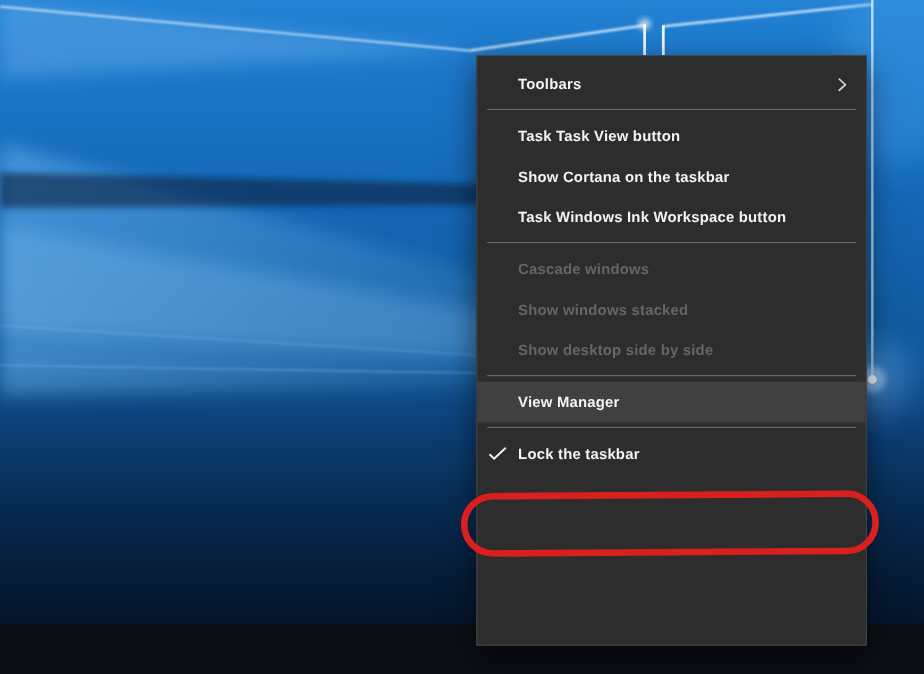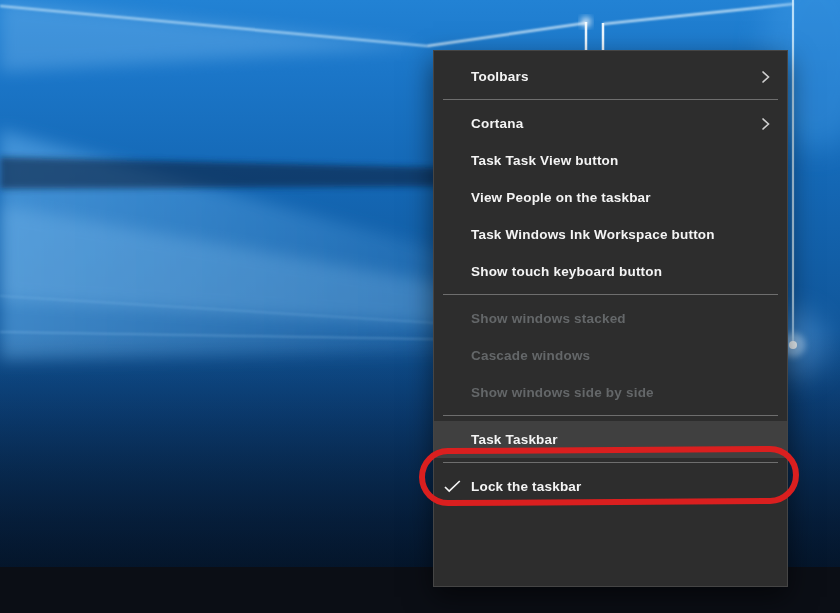--- a/index.html
+++ b/index.html
@@ -146,60 +146,47 @@
         <span class="label">Toolbars</span>
         <span class="arrow">
           <svg width="9" height="14" viewBox="0 0 9 14">
             <path d="M1.5 1.5 L7.5 7 L1.5 12.5" fill="none" stroke="currentColor" stroke-width="1.6"></path>
           </svg>
         </span>
       </div>
       <div class="menu-sep"></div>
       <div class="menu-item">
         <span class="gutter"></span>
-        <span class="label">Cortana</span>
-        <span class="arrow">
-          <svg width="9" height="14" viewBox="0 0 9 14">
-            <path d="M1.5 1.5 L7.5 7 L1.5 12.5" fill="none" stroke="currentColor" stroke-width="1.6"></path>
-          </svg>
-        </span>
-      </div>
-      <div class="menu-item">
-        <span class="gutter"></span>
         <span class="label">Task Task View button</span>
       </div>
       <div class="menu-item">
         <span class="gutter"></span>
-        <span class="label">View People on the taskbar</span>
+        <span class="label">Show Cortana on the taskbar</span>
       </div>
       <div class="menu-item">
         <span class="gutter"></span>
         <span class="label">Task Windows Ink Workspace button</span>
       </div>
-      <div class="menu-item">
+      <div class="menu-sep"></div>
+      <div class="menu-item disabled">
         <span class="gutter"></span>
-        <span class="label">Show touch keyboard button</span>
+        <span class="label">Cascade windows</span>
       </div>
-      <div class="menu-sep"></div>
       <div class="menu-item disabled">
         <span class="gutter"></span>
         <span class="label">Show windows stacked</span>
       </div>
       <div class="menu-item disabled">
         <span class="gutter"></span>
-        <span class="label">Cascade windows</span>
-      </div>
-      <div class="menu-item disabled">
-        <span class="gutter"></span>
-        <span class="label">Show windows side by side</span>
+        <span class="label">Show desktop side by side</span>
       </div>
       <div class="menu-sep"></div>
       <div class="menu-item highlighted">
         <span class="gutter"></span>
-        <span class="label">Task Taskbar</span>
+        <span class="label">View Manager</span>
       </div>
       <div class="menu-sep"></div>
       <div class="menu-item">
         <span class="gutter">
           <svg width="17" height="13" viewBox="0 0 17 13">
             <path d="M1 7 L5.2 11 L15.8 1" fill="none" stroke="currentColor" stroke-width="1.7"></path>
           </svg>
         </span>
         <span class="label">Lock the taskbar</span>
       </div>

